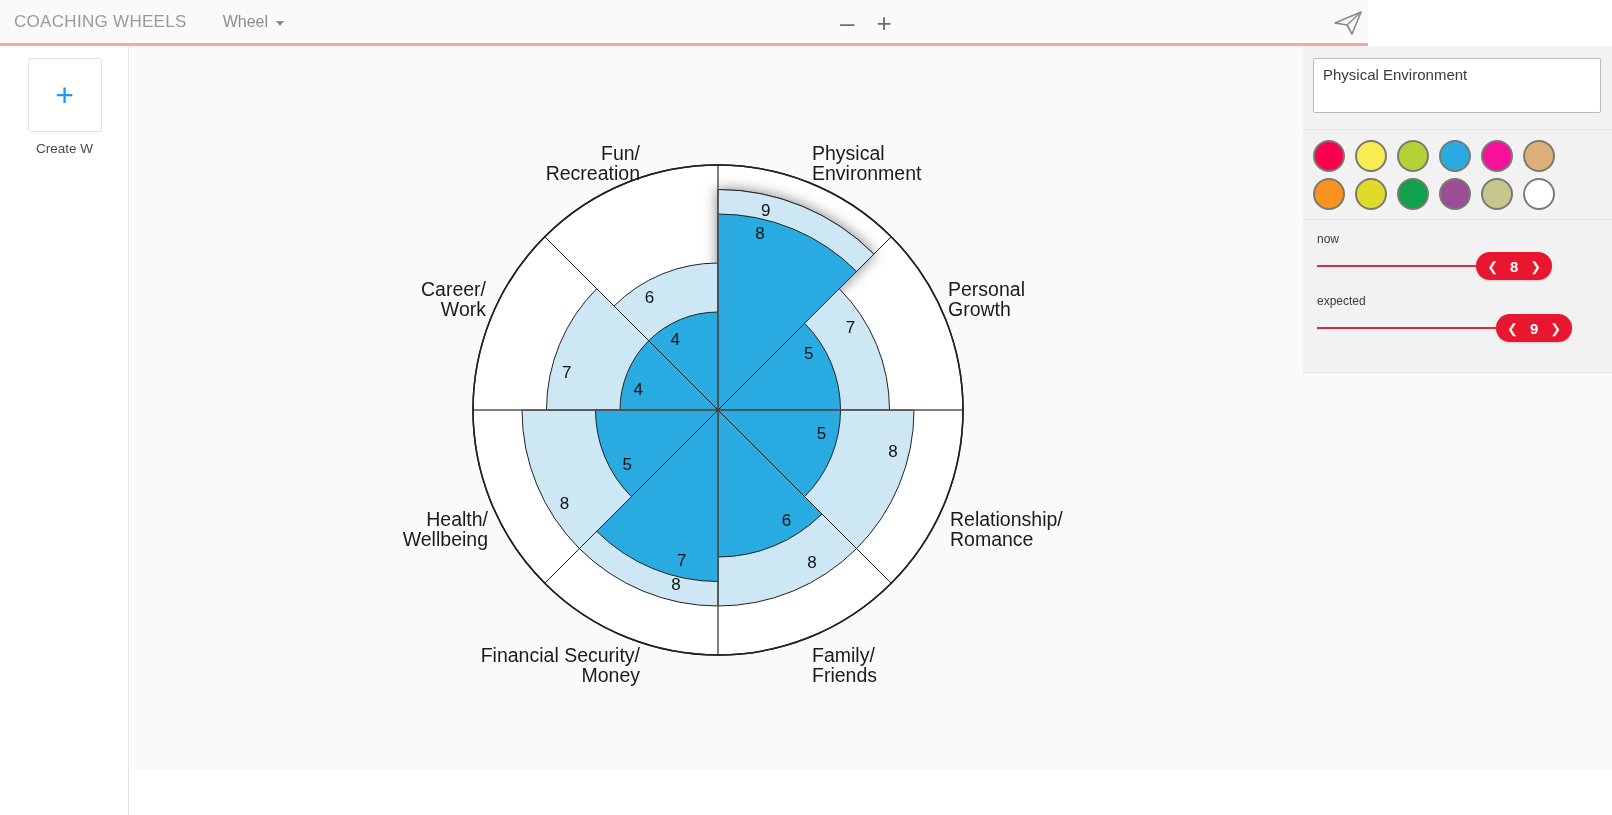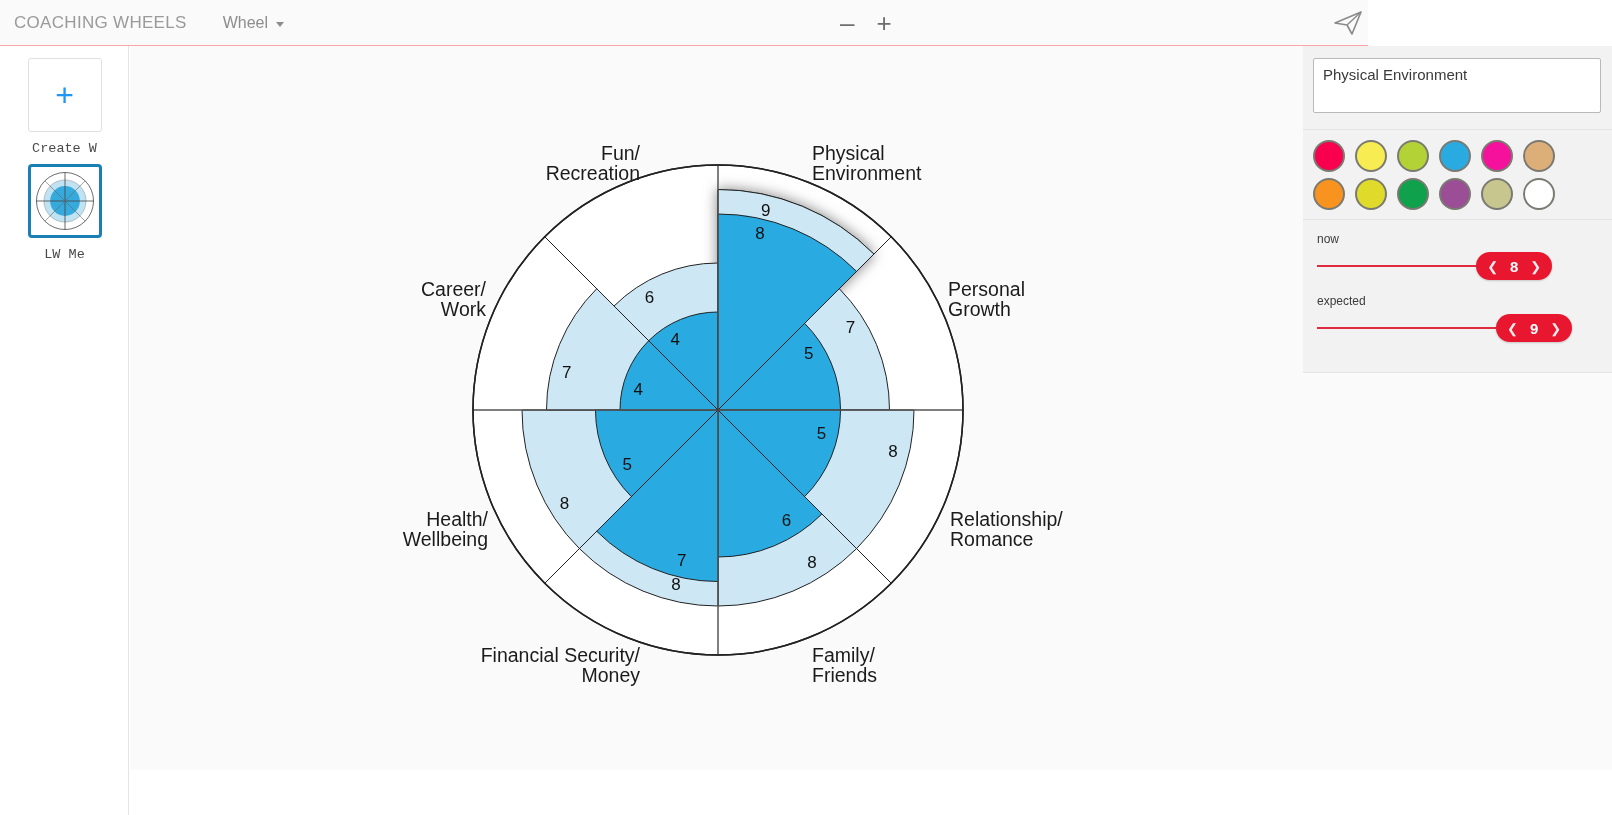--- a/index.html
+++ b/index.html
@@ -10,21 +10,21 @@
     overflow: hidden;
     background: #ffffff;
     font-family: "Liberation Sans", sans-serif;
   }
 
   
   #topbar {
     position: absolute; left: 0; top: 0;
     width: 1368px; height: 46px;
     background: #fafafa;
-    border-bottom: 1px solid #fca5a5;
+    border-bottom: 3px solid #fca5a5;
     display: flex; align-items: center;
   }
   #brand {
     margin-left: 14px;
     font-size: 17px;
     color: #9a9a9a;
     letter-spacing: 0.3px;
     white-space: nowrap;
   }
   #menu-wheel {
@@ -95,21 +95,20 @@
     user-select: none;
   }
   .thumb-label {
     margin-top: 9px;
     font-size: 13.5px;
     color: #4a4a4a;
     width: 106px;
     text-align: center;
     white-space: nowrap;
     overflow: hidden;
-    font-family: Liberation Mono, monospace;
   }
 
   
   #canvas {
     position: absolute; left: 130px; top: 46px;
     width: 1173px; height: 724px;
     background: #fafafa;
     overflow: hidden;
   }
   #canvas-bottom-strip {
@@ -238,35 +237,20 @@
 
 <div id="sidebar">
 
   <div class="thumb-block">
     <div class="thumb">
       <span class="thumb-plus">+</span>
     </div>
     <div class="thumb-label">Create W</div>
   </div>
 
-  <div class="thumb-block">
-    <div class="thumb selected">
-      <svg width="62" height="62" viewBox="0 0 100 100">
-        <circle cx="50" cy="50" r="46" fill="#ffffff" stroke="#555" stroke-width="1.4"></circle>
-        <circle cx="50" cy="50" r="34" fill="#bfe3f2" stroke="none"></circle>
-        <circle cx="50" cy="50" r="24" fill="#36aadd" stroke="none"></circle>
-        <circle cx="50" cy="50" r="34" fill="none" stroke="#888" stroke-width="0.8"></circle>
-        <line x1="50" y1="4" x2="50" y2="96" stroke="#444" stroke-width="1.3"></line>
-        <line x1="4" y1="50" x2="96" y2="50" stroke="#444" stroke-width="1.3"></line>
-        <line x1="17.5" y1="17.5" x2="82.5" y2="82.5" stroke="#666" stroke-width="1"></line>
-        <line x1="82.5" y1="17.5" x2="17.5" y2="82.5" stroke="#666" stroke-width="1"></line>
-      </svg>
-    </div>
-    <div class="thumb-label">LW Me</div>
-  </div>
 
 </div>
 
 <div id="canvas">
   <svg id="wheel-svg" width="1173" height="724" viewBox="0 0 1173 724">
     <defs>
       <filter id="segglow" x="-40%" y="-40%" width="180%" height="180%">
         <feDropShadow dx="0" dy="0" stdDeviation="7" flood-color="#777777" flood-opacity="0.95"></feDropShadow>
       </filter>
     </defs>

